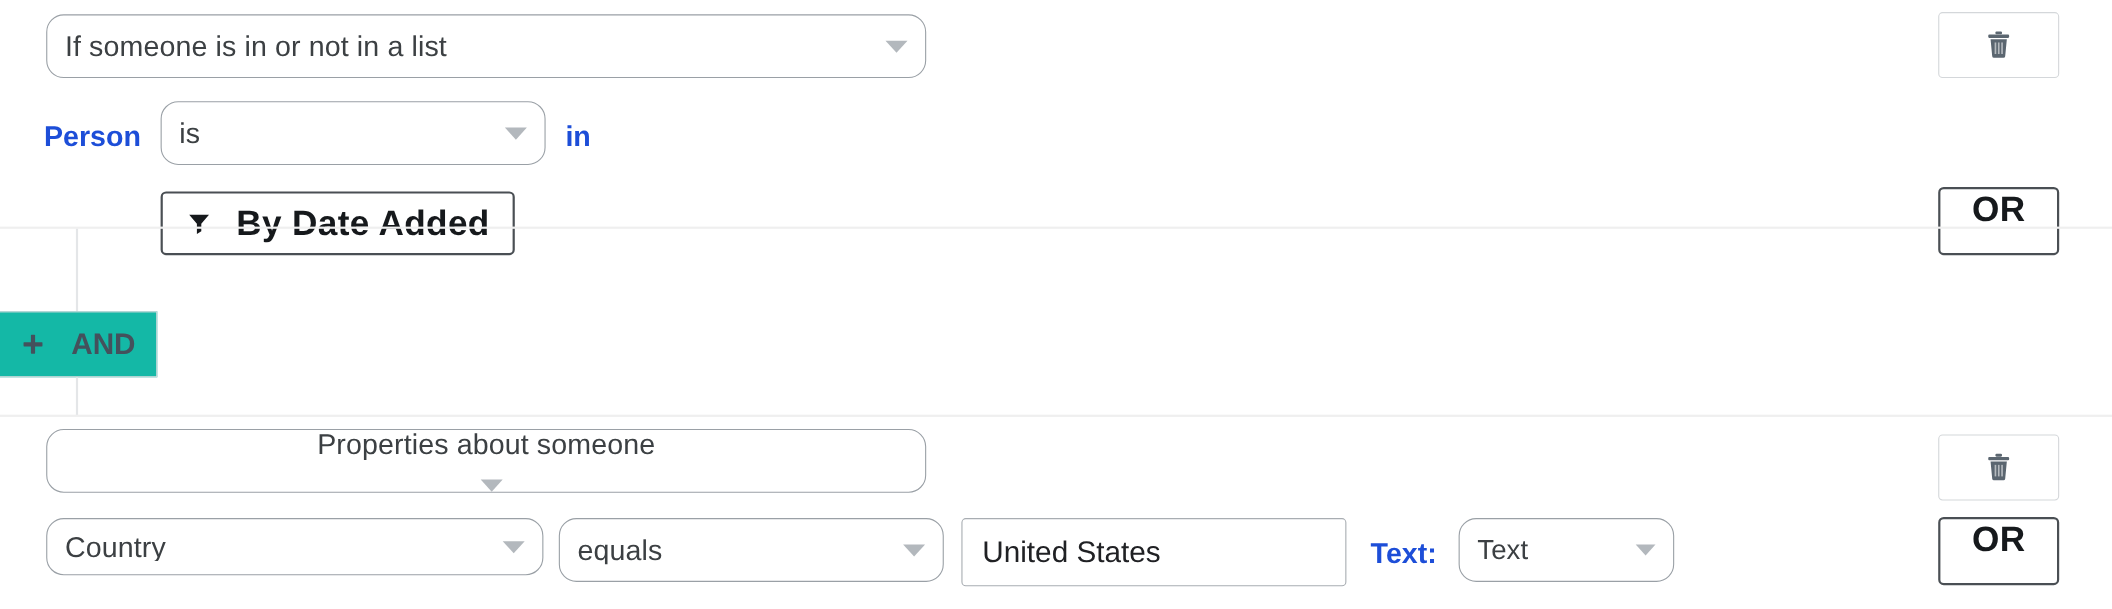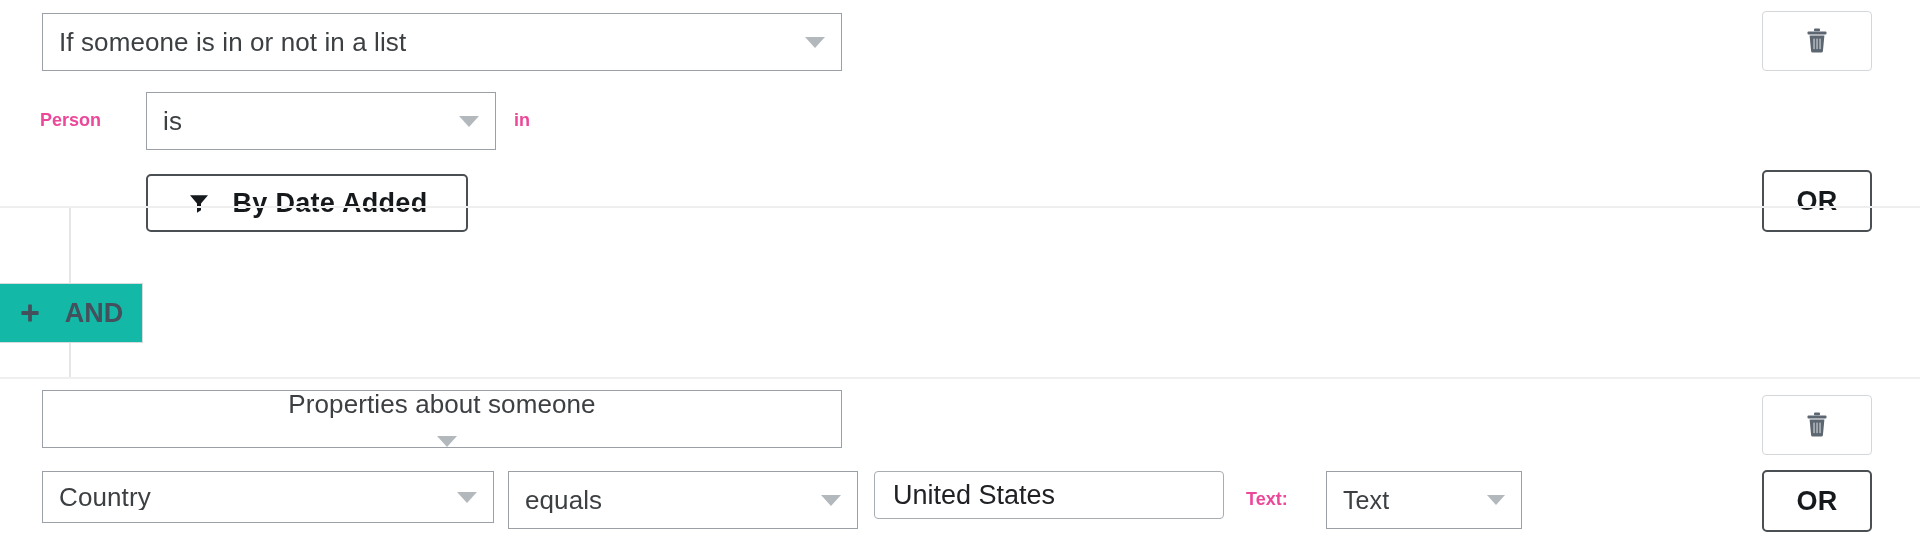--- a/index.html
+++ b/index.html
@@ -22,21 +22,21 @@
     height: 554px;
     background: #ffffff;
   }
 
   
   .select {
     position: absolute;
     box-sizing: border-box;
     background: #ffffff;
     border: 1px solid #9aa0a6;
-    border-radius: 0;
+    border-radius: 16px;
     display: flex;
     align-items: center;
     padding: 0 16px;
     font-size: 26px;
     color: #3c4043;
     line-height: 1;
     letter-spacing: 0.1px;
   }
   .select .sel-text {
     flex: 1 1 auto;
@@ -63,37 +63,36 @@
     display: flex;
     align-items: center;
     padding: 0 18px;
     font-size: 27px;
     color: #202124;
     line-height: 1;
   }
 
   .plainlabel {
     position: absolute;
-    font-size: 18px;
+    font-size: 26px;
     font-weight: bold;
-    color: #ec4899;
+    color: #1d4ed8;
     line-height: 1;
     white-space: nowrap;
   }
 
   .btn-dark {
     position: absolute;
     box-sizing: border-box;
     background: #ffffff;
     border: 2px solid #4a4f54;
     border-radius: 5px;
     display: flex;
-    align-items: center;
     justify-content: center;
-    font-size: 27px;
+    font-size: 32px;
     font-weight: bold;
     color: #16191c;
     letter-spacing: 0.3px;
     cursor: pointer;
   }
 
   .btn-light {
     position: absolute;
     box-sizing: border-box;
     background: #ffffff;
@@ -217,21 +216,21 @@
   <div class="select" style="left:42px; top:471px; width:452px; height:52px;">
     <span class="sel-text">Country</span>
     <span class="caret"></span>
   </div>
 
   <div class="select" style="left:508px; top:471px; width:350px; height:58px;">
     <span class="sel-text">equals</span>
     <span class="caret"></span>
   </div>
 
-  <div class="textinput" style="left:874px; top:471px; width:350px; height:48px;">
+  <div class="textinput" style="left:874px; top:471px; width:350px; height:62px;">
     <span>United States</span>
   </div>
 
   <div class="plainlabel" style="left:1246px; top:490px;">Text:</div>
 
   <div class="select" style="left:1326px; top:471px; width:196px; height:58px; font-size:25px;">
     <span class="sel-text">Text</span>
     <span class="caret" style="border-left-width:9px; border-right-width:9px; border-top-width:10px;"></span>
   </div>
 

